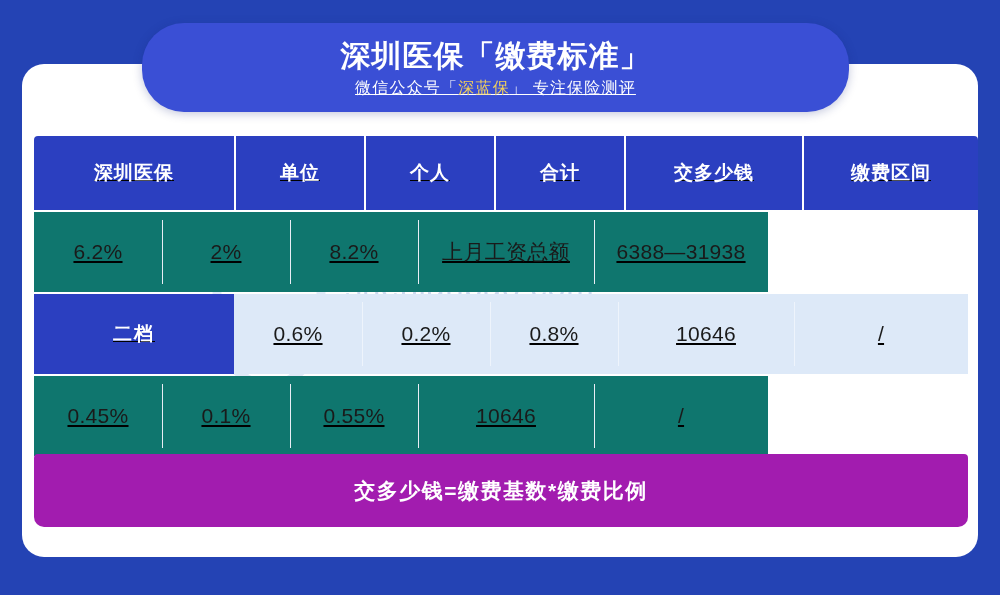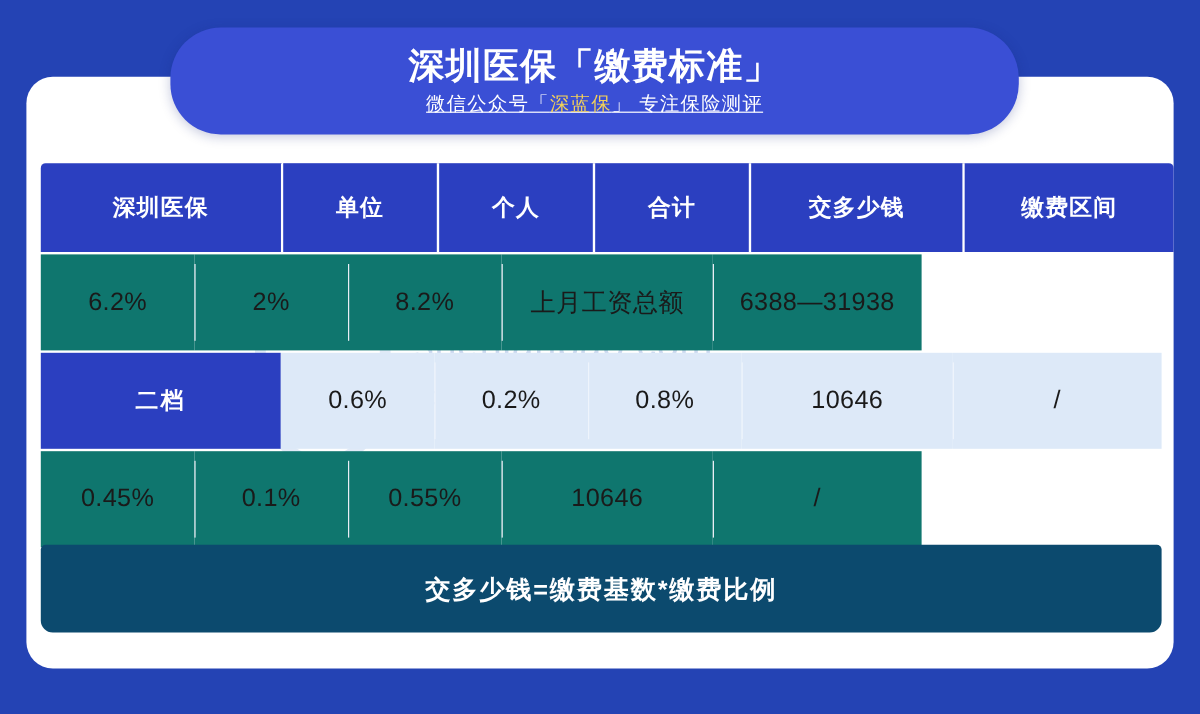--- a/index.html
+++ b/index.html
@@ -115,20 +115,21 @@
     left: 34px;
     top: 136px;
     width: 934px;
     height: 391px;
     z-index: 3;
   }
 
   .trow {
     display: flex;
     width: 100%;
+    text-decoration: underline;
   }
 
   
   .thead {
     height: 74px;
   }
   .thead .cell {
     background: #2b3fc0;
     color: #ffffff;
     font-size: 19px;
@@ -192,21 +193,21 @@
   .c4 { width: 176px; flex: none; }
   .c5 { width: 174px; flex: none; }
 
   
   #footer-bar {
     position: absolute;
     left: 0;
     top: 318px;
     width: 934px;
     height: 73px;
-    background: #0c4a6e;
+    background: #a21caf;
     border-radius: 4px 4px 10px 10px;
     display: flex;
     align-items: center;
     justify-content: center;
     color: #ffffff;
     font-size: 21px;
     font-weight: bold;
     letter-spacing: 1.5px;
   }
 </style>

